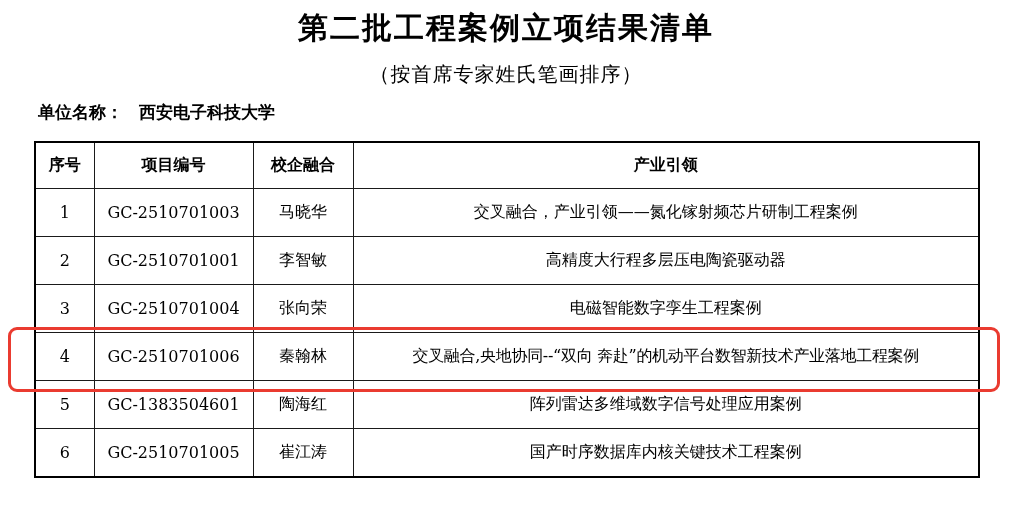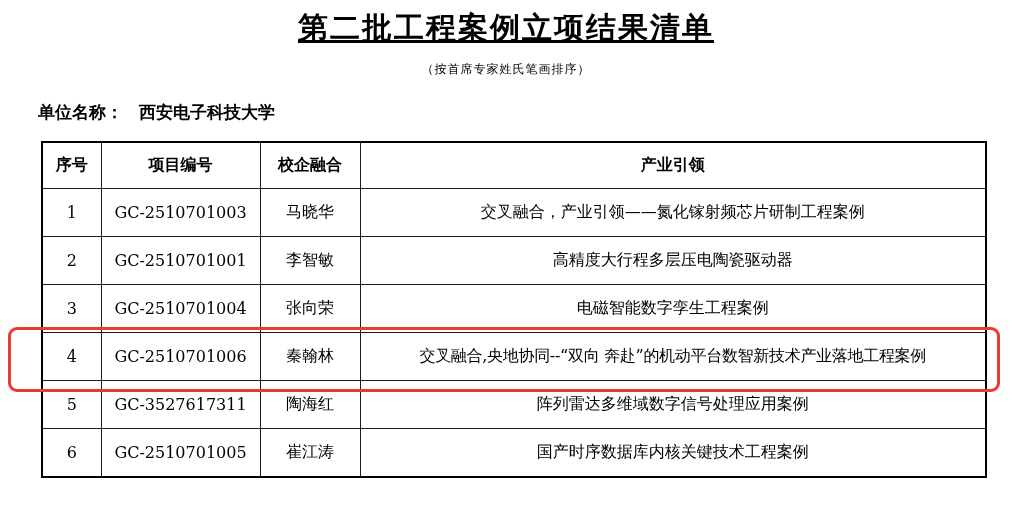--- a/index.html
+++ b/index.html
@@ -17,29 +17,28 @@
   }
   .doc-title {
     position: absolute;
     top: 8px;
     left: 0;
     width: 100%;
     text-align: center;
     font-size: 30px;
     font-weight: bold;
     letter-spacing: 2px;
-    text-decoration: underline;
   }
   .doc-subtitle {
     position: absolute;
     top: 61px;
     left: 0;
     width: 100%;
     text-align: center;
-    font-size: 12px;
+    font-size: 20px;
     letter-spacing: 1px;
   }
   .unit-line {
     position: absolute;
     top: 101px;
     left: 38px;
     font-size: 17px;
     font-weight: bold;
   }
   .unit-line .unit-value {
@@ -48,21 +47,20 @@
   table.results {
     position: absolute;
     top: 141px;
     left: 34px;
     width: 944px;
     border-collapse: collapse;
     table-layout: fixed;
   }
   table.results, table.results th, table.results td {
     border: 1px solid #1a1a1a;
-    margin-left: 7px;
   }
   table.results {
     border: 2px solid #000000;
   }
   table.results th {
     height: 45px;
     font-size: 16px;
     font-weight: bold;
     text-align: center;
     padding: 0 2px;
@@ -137,21 +135,21 @@
       <td>电磁智能数字孪生工程案例</td>
     </tr>
     <tr>
       <td>4</td>
       <td>GC-2510701006</td>
       <td>秦翰林</td>
       <td class="cell-name-long">交叉融合,央地协同--“双向 奔赴”的机动平台数智新技术产业落地工程案例</td>
     </tr>
     <tr>
       <td>5</td>
-      <td>GC-3527617311</td>
+      <td>GC-1383504601</td>
       <td>陶海红</td>
       <td>阵列雷达多维域数字信号处理应用案例</td>
     </tr>
     <tr>
       <td>6</td>
       <td>GC-2510701005</td>
       <td>崔江涛</td>
       <td>国产时序数据库内核关键技术工程案例</td>
     </tr>
   </tbody>

